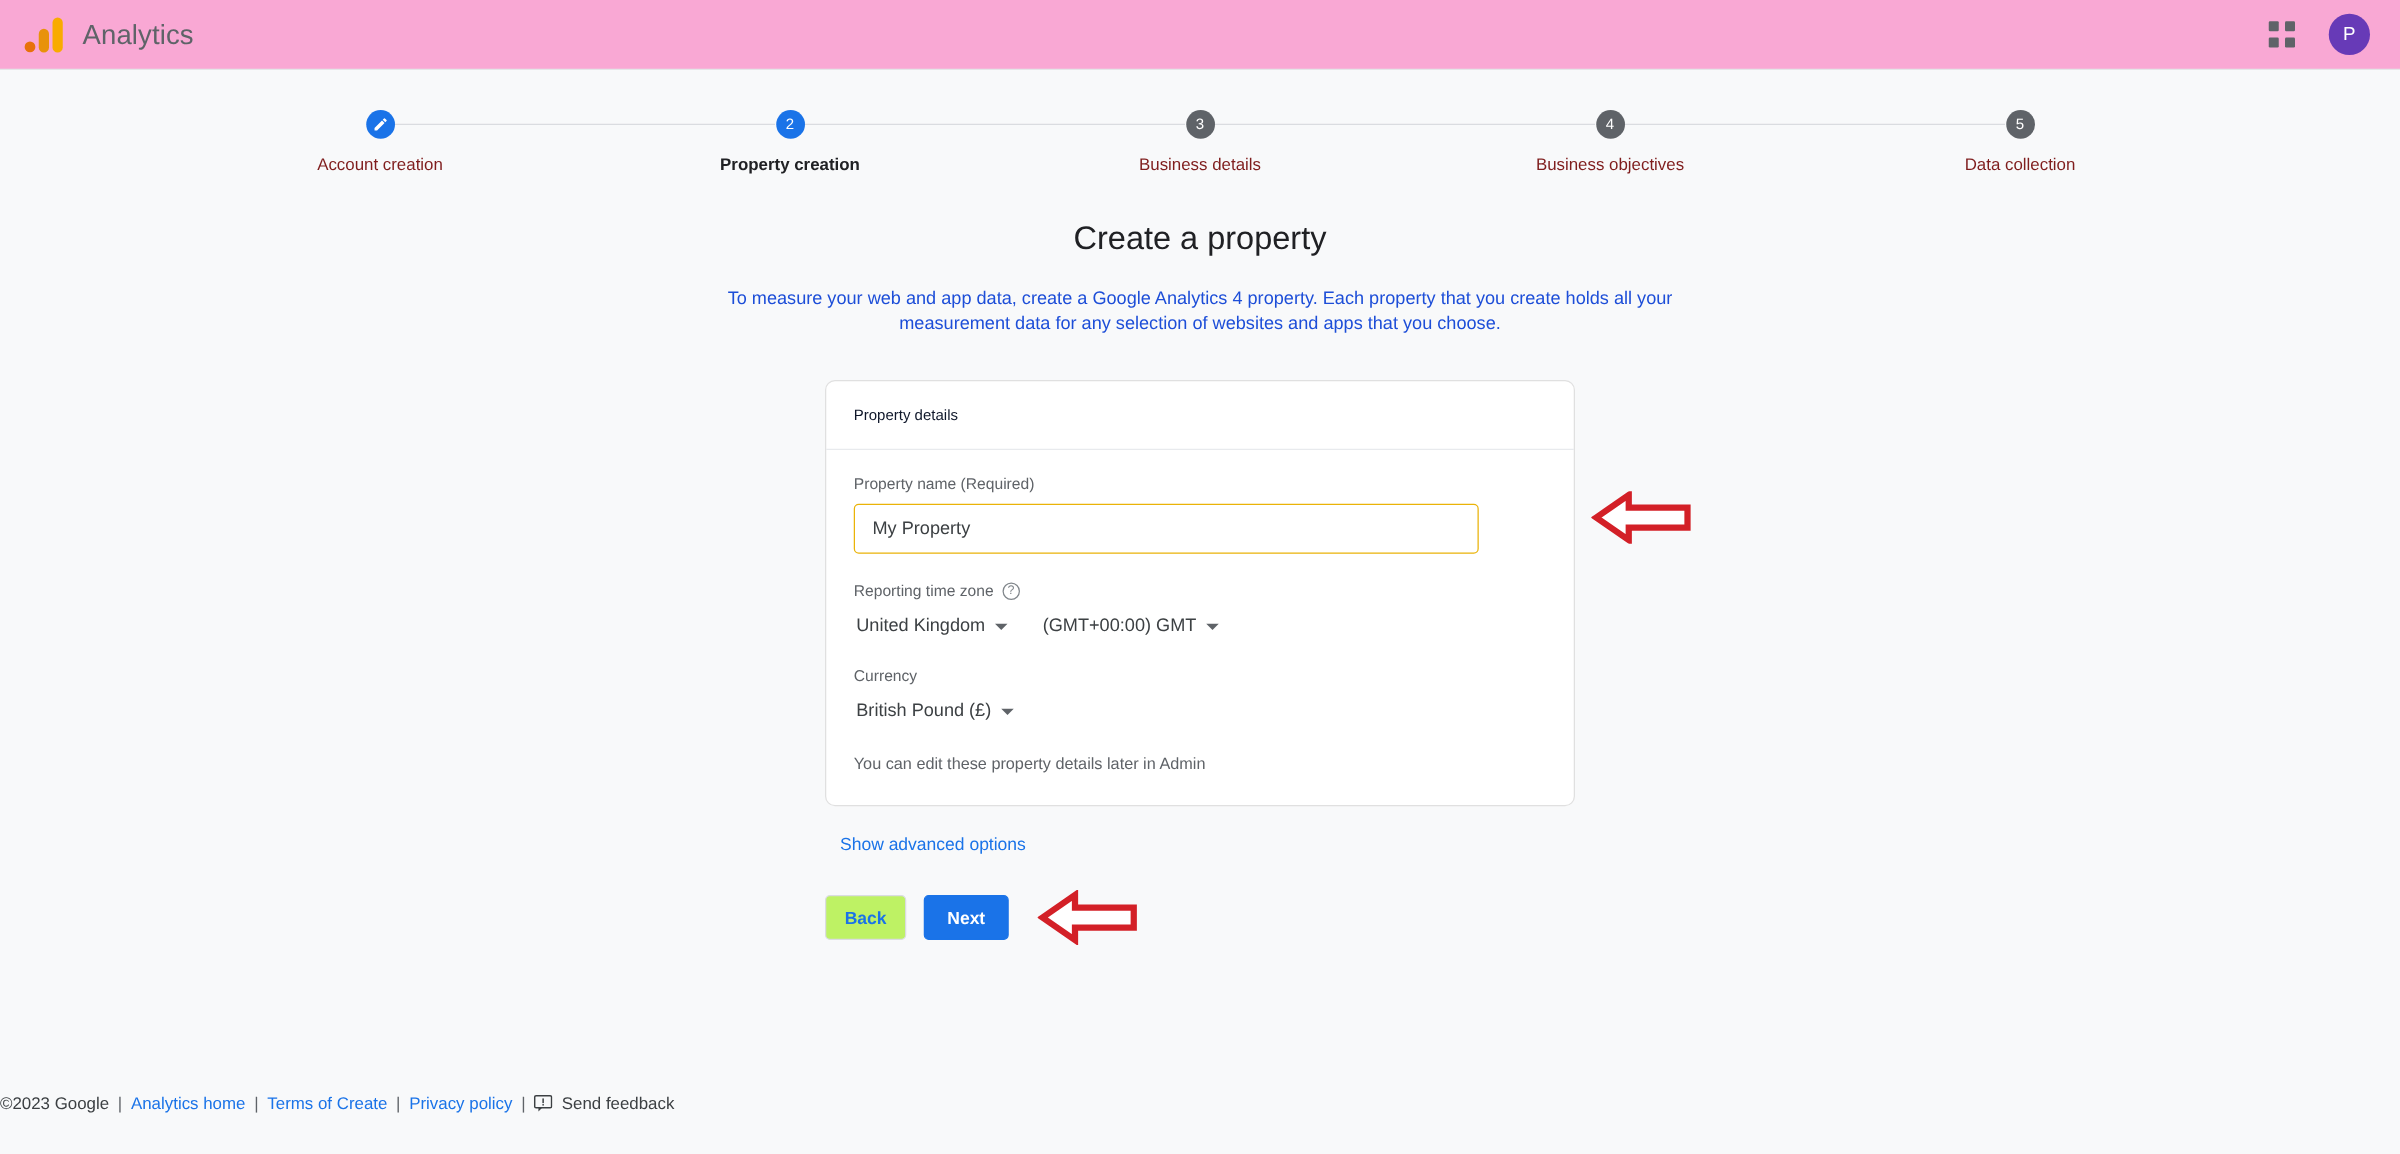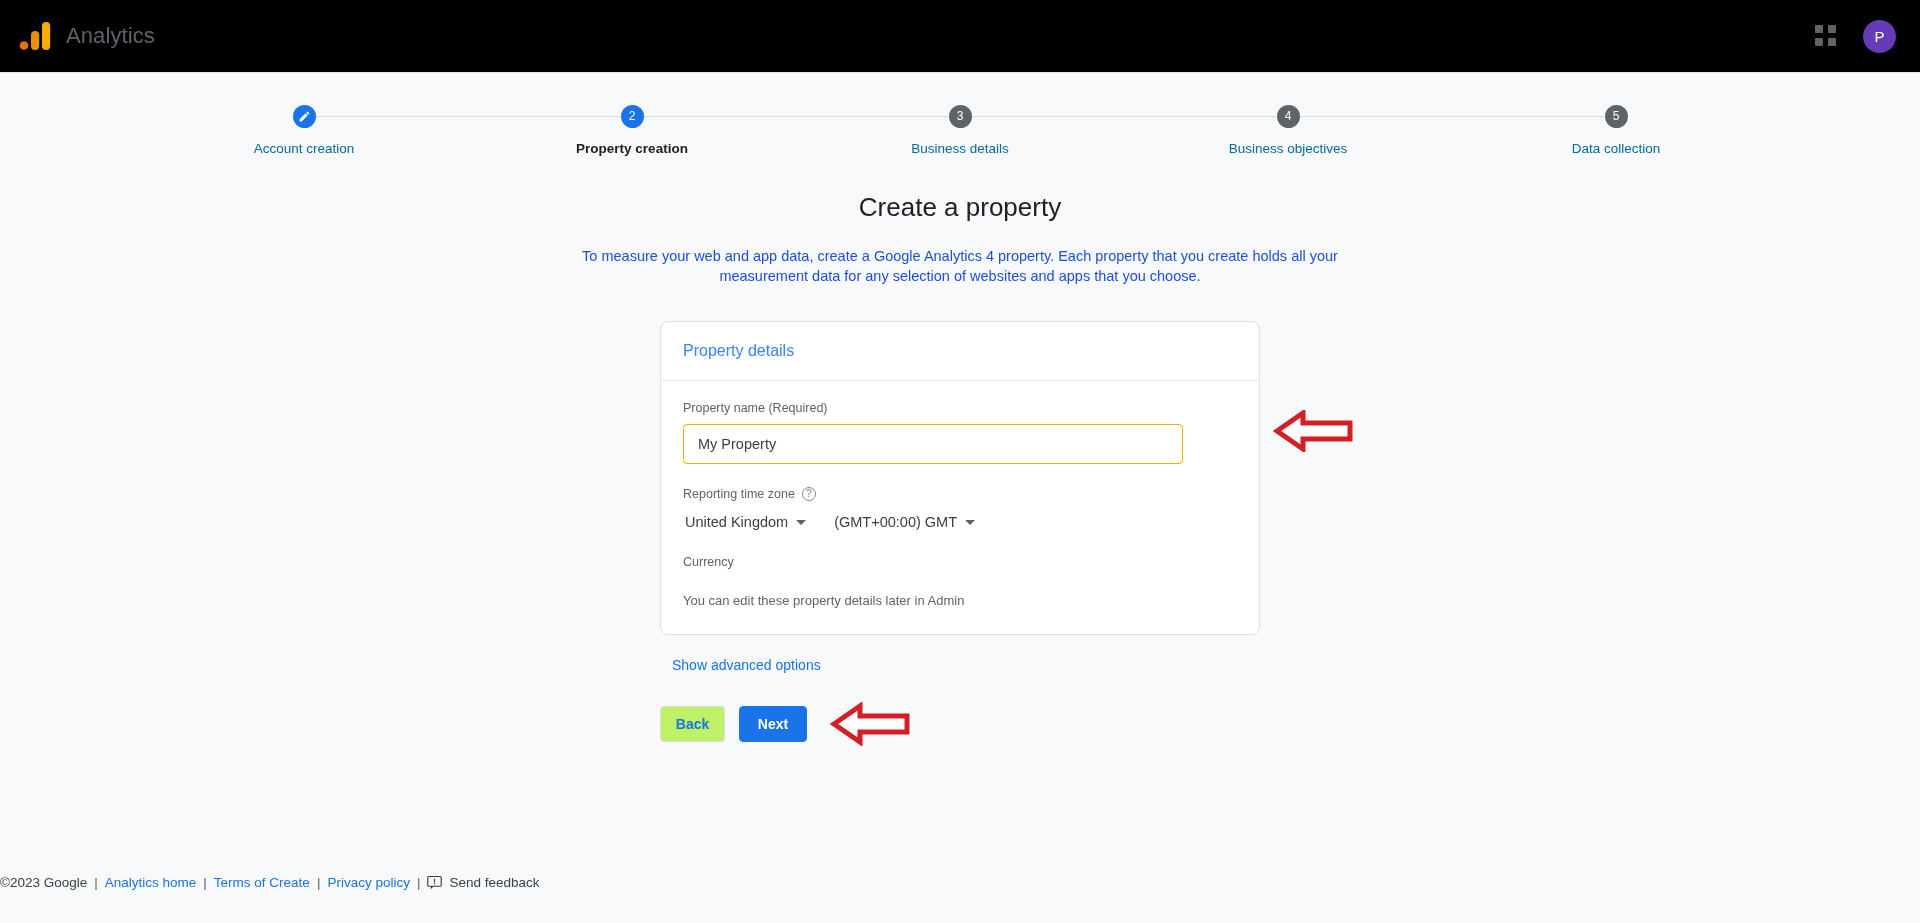--- a/index.html
+++ b/index.html
@@ -5,22 +5,22 @@
   * { box-sizing: border-box; margin: 0; padding: 0; }
   html, body {
     width: 1920px; height: 923px;
     font-family: "Liberation Sans", sans-serif;
     background: #f8f9fa;
     overflow: hidden;
   }
 
   
   .appbar {
-    height: 73px;
-    background: #000000;
+    height: 56px;
+    background: #f9a8d4;
     border-bottom: 1px solid #e4e6e8;
     display: flex;
     align-items: center;
     padding: 0 24px 0 18px;
     position: relative;
   }
   .brand { display: flex; align-items: center; gap: 14px; }
   .ga-logo { width: 34px; height: 30px; display: block; }
   .brand-name {
     font-size: 22px;
@@ -92,21 +92,21 @@
     color: #ffffff;
     z-index: 2;
     background: #5f6368;
     position: relative;
   }
   .circle.done, .circle.active { background: #1a73e8; }
   .circle svg { width: 13px; height: 13px; display: block; }
   .step-label {
     margin-top: 13px;
     font-size: 13.5px;
-    color: #0369a1;
+    color: #7f1d1d;
     white-space: nowrap;
   }
   .step-label.current { color: #202124; font-weight: bold; }
 
   
   .content {
     display: flex;
     flex-direction: column;
     align-items: center;
     padding-top: 36px;
@@ -128,22 +128,22 @@
   .card {
     margin-top: 35px;
     width: 600px;
     background: #ffffff;
     border: 1px solid #e0e0e0;
     border-radius: 8px;
     position: relative;
   }
   .card-header {
     padding: 20px 22px;
-    font-size: 16px;
-    color: #3b82f6;
+    font-size: 12px;
+    color: #0f172a;
     border-bottom: 1px solid #e8eaed;
   }
   .card-body { padding: 20px 22px 26px 22px; }
 
   .field-label {
     font-size: 12.5px;
     color: #5f6368;
     display: flex;
     align-items: center;
     gap: 7px;
@@ -377,20 +377,26 @@
           <span class="caret"></span>
         </span>
         <span class="select">
           <span>(GMT+00:00) GMT</span>
           <span class="caret"></span>
         </span>
       </div>
 
       <div class="field-label gap-lg">
         <span>Currency</span>
+      </div>
+      <div class="select-row">
+        <span class="select">
+          <span>British Pound (£)</span>
+          <span class="caret"></span>
+        </span>
       </div>
 
       <div class="note">You can edit these property details later in Admin</div>
     </div>
 
     <span class="arrow" style="left: 612px; top: 88px;">
       <svg width="80" height="42" viewBox="0 0 80 42">
         <polygon points="4,21 30,3 30,13 77,13 77,29 30,29 30,39" fill="#ffffff" stroke="#d32027" stroke-width="5" stroke-linejoin="miter"></polygon>
       </svg>
     </span>

